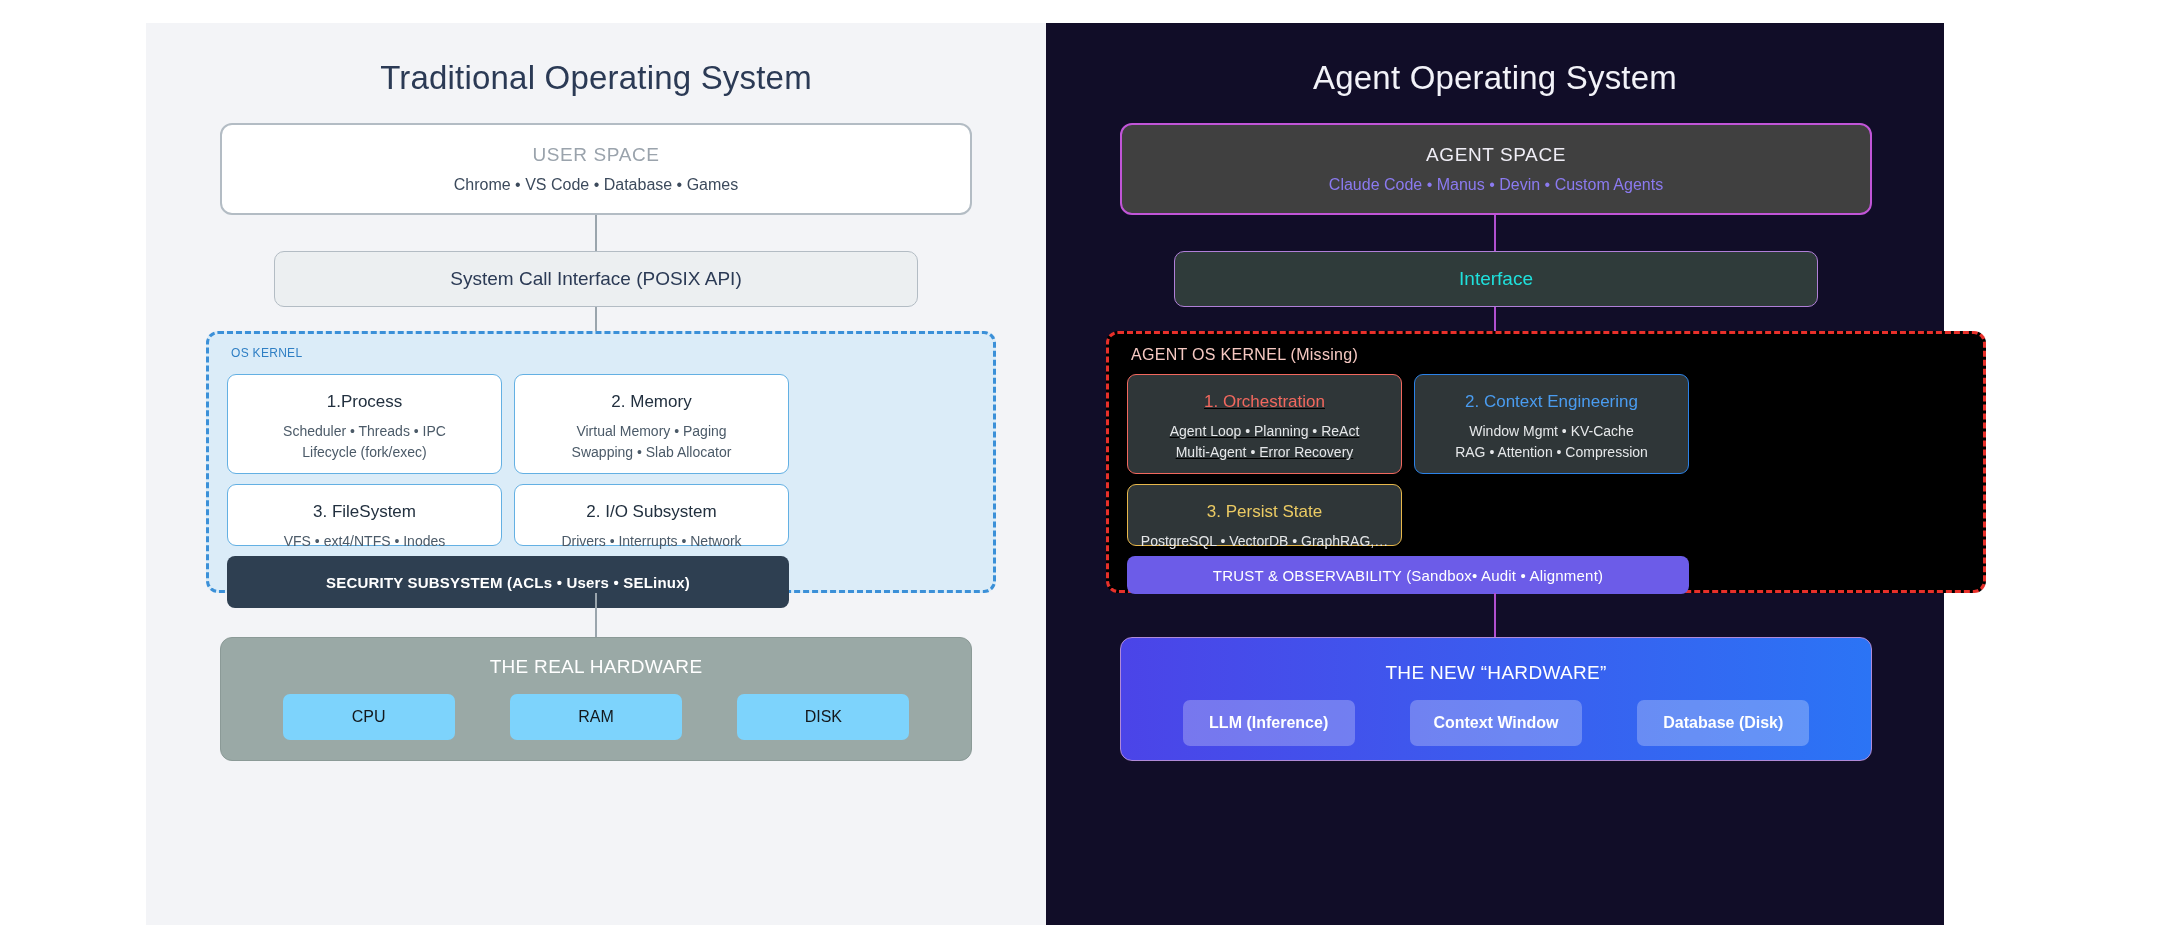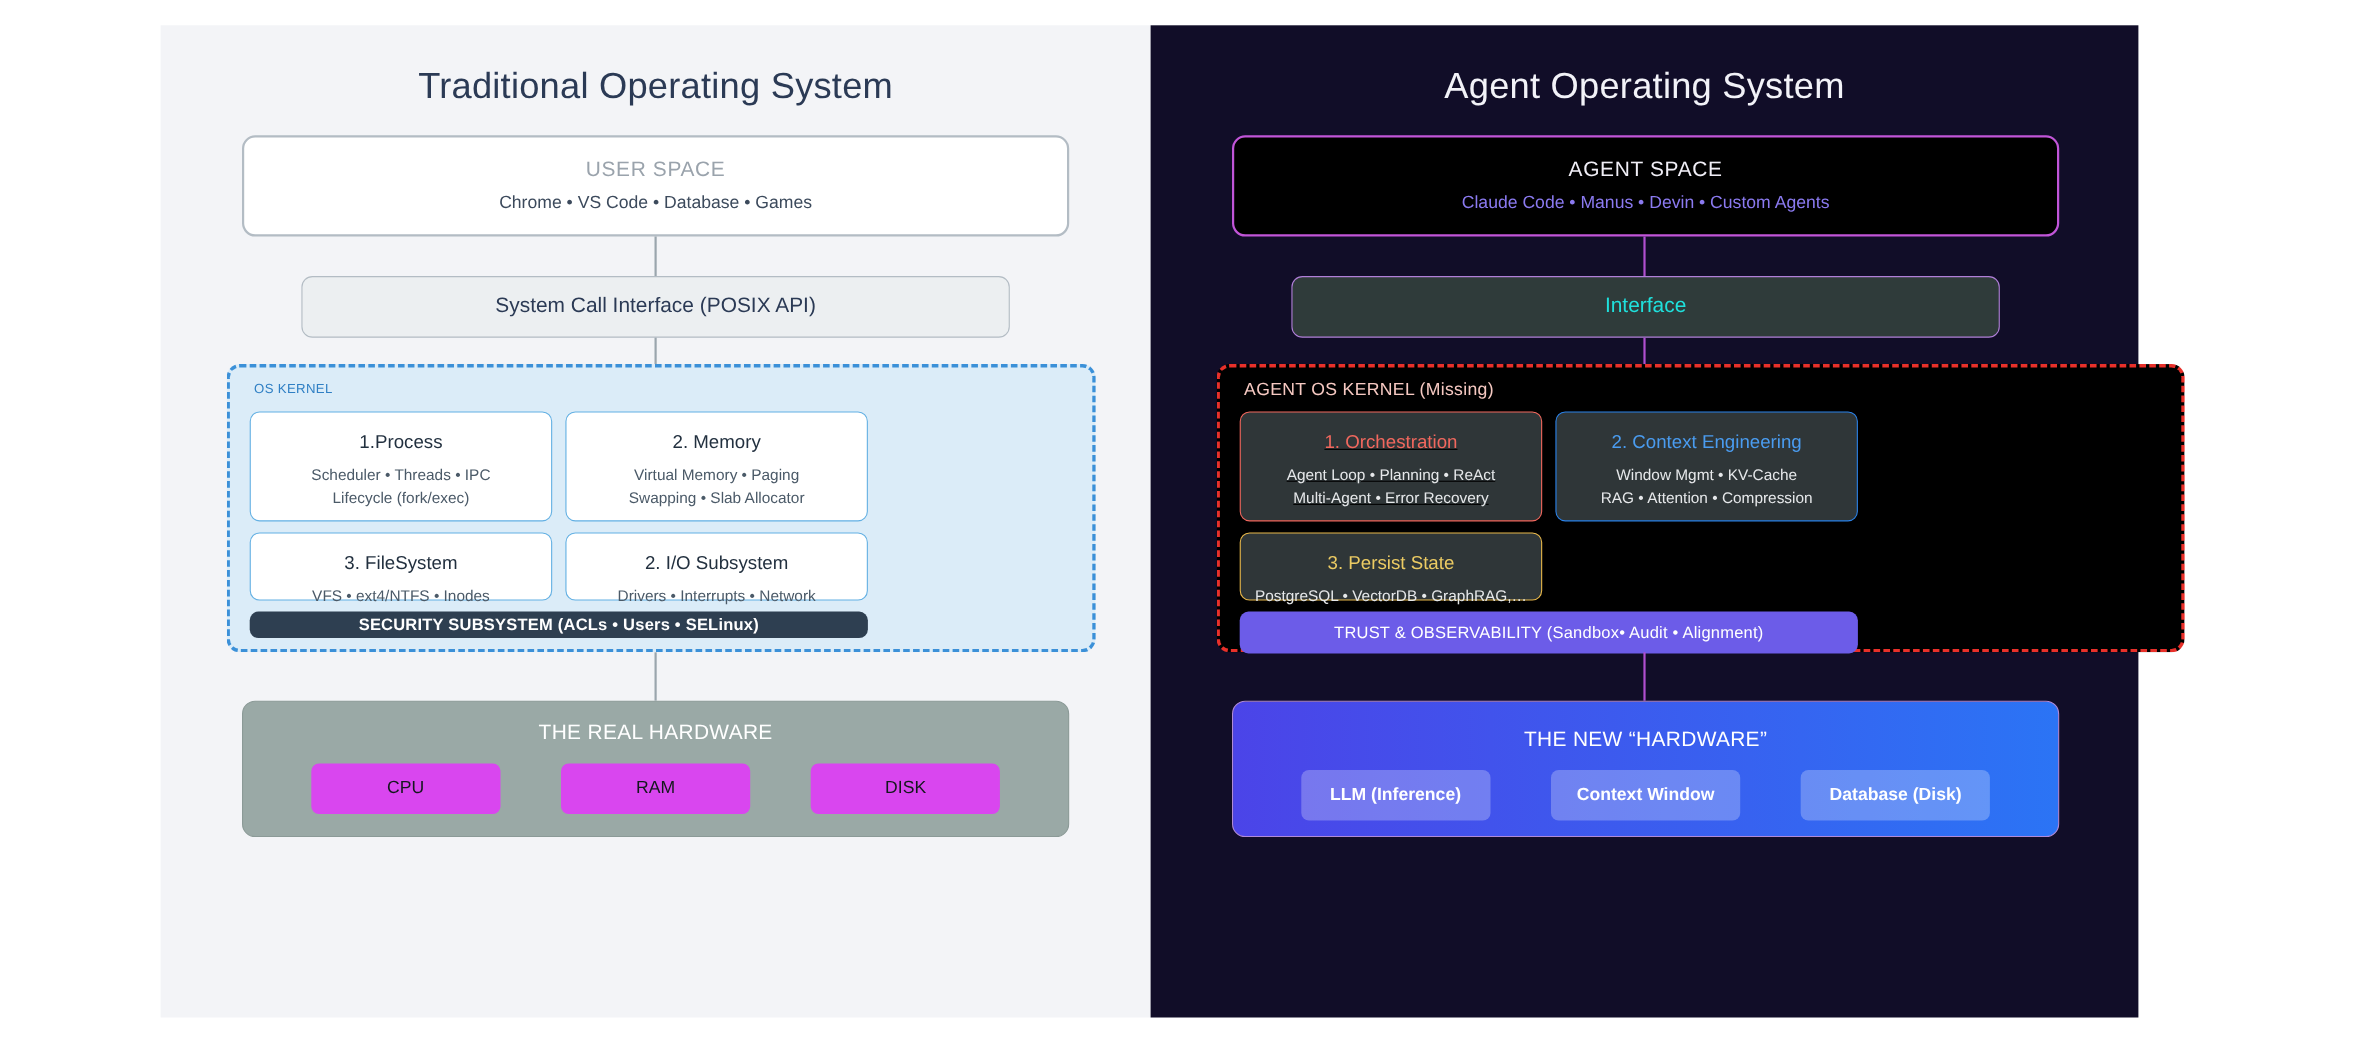--- a/index.html
+++ b/index.html
@@ -91,21 +91,21 @@
   .kcard .t { font-size: 17px; color: #22303f; margin-bottom: 9px; }
   .kcard .l { font-size: 14px; color: #4b5a68; line-height: 21px; }
 
   .kc1 { left: 18px;  top: 40px;  width: 275px; height: 100px; }
   .kc2 { left: 305px; top: 40px;  width: 275px; height: 100px; }
   .kc3 { left: 18px;  top: 150px; width: 275px; height: 62px;  }
   .kc4 { left: 305px; top: 150px; width: 275px; height: 62px;  }
 
   .security {
     position: absolute;
-    left: 18px; top: 222px; width: 562px; height: 24px;
+    left: 18px; top: 222px; width: 562px; height: 52px;
     box-sizing: border-box;
     background: #2e3f51;
     border-radius: 8px;
     display: flex; align-items: center; justify-content: center;
     color: #ffffff; font-size: 15px; font-weight: bold; letter-spacing: .2px;
   }
 
   
   .hardware-left {
     left: 74px; top: 614px; width: 752px; height: 124px;
@@ -120,26 +120,26 @@
     display: flex; justify-content: space-around;
     width: 100%; box-sizing: border-box;
     padding: 0 34px; margin-top: 16px;
   }
   .chip {
     width: 172px; height: 46px;
     display: flex; align-items: center; justify-content: center;
     border-radius: 7px;
     font-size: 16px;
   }
-  .chip-l { background: #d946ef; color: #13181c; }
+  .chip-l { background: #7dd3fc; color: #13181c; }
 
   
   .agentspace {
     left: 74px; top: 100px; width: 752px; height: 92px;
-    background: #000000;
+    background: #404040;
     border: 2px solid #c155d8;
     border-radius: 12px;
   }
   .agentspace .hdr { font-size: 19px; color: #f0eef6; letter-spacing: .6px; }
   .agentspace .sub { font-size: 16px; color: #8b7af0; margin-top: 10px; }
 
   
   .interface {
     left: 128px; top: 228px; width: 644px; height: 56px;
     background: #2f3b3a;

